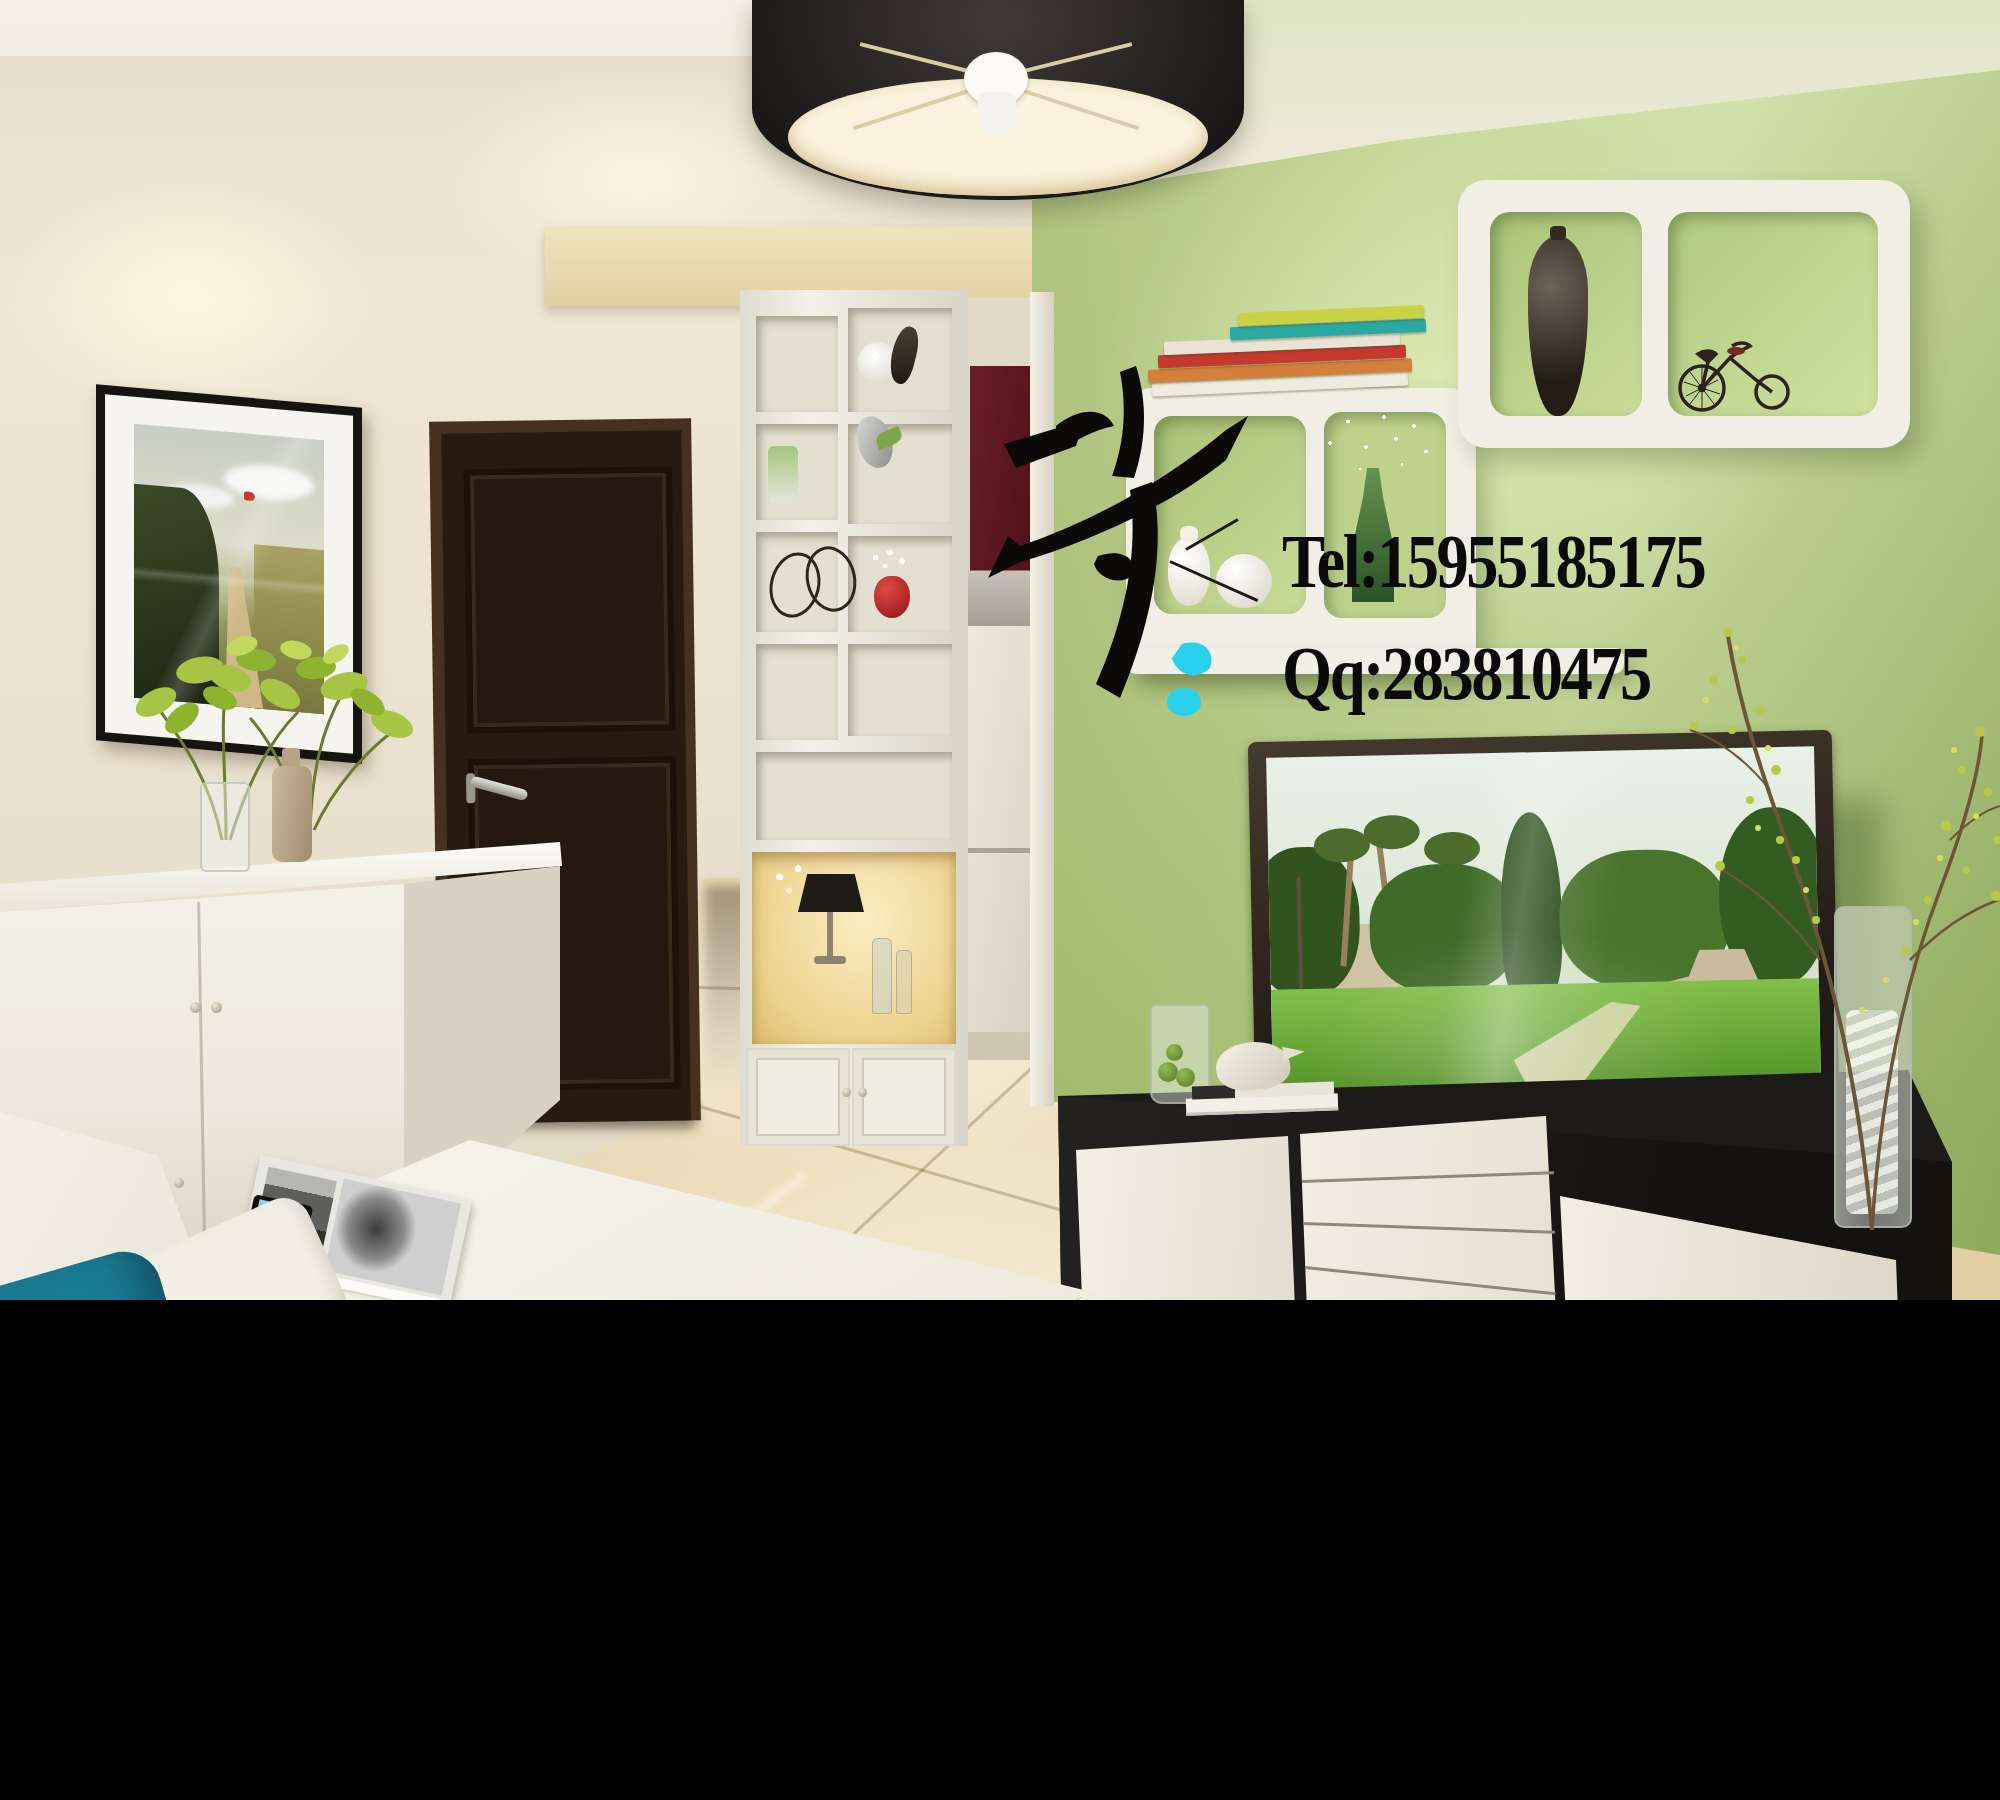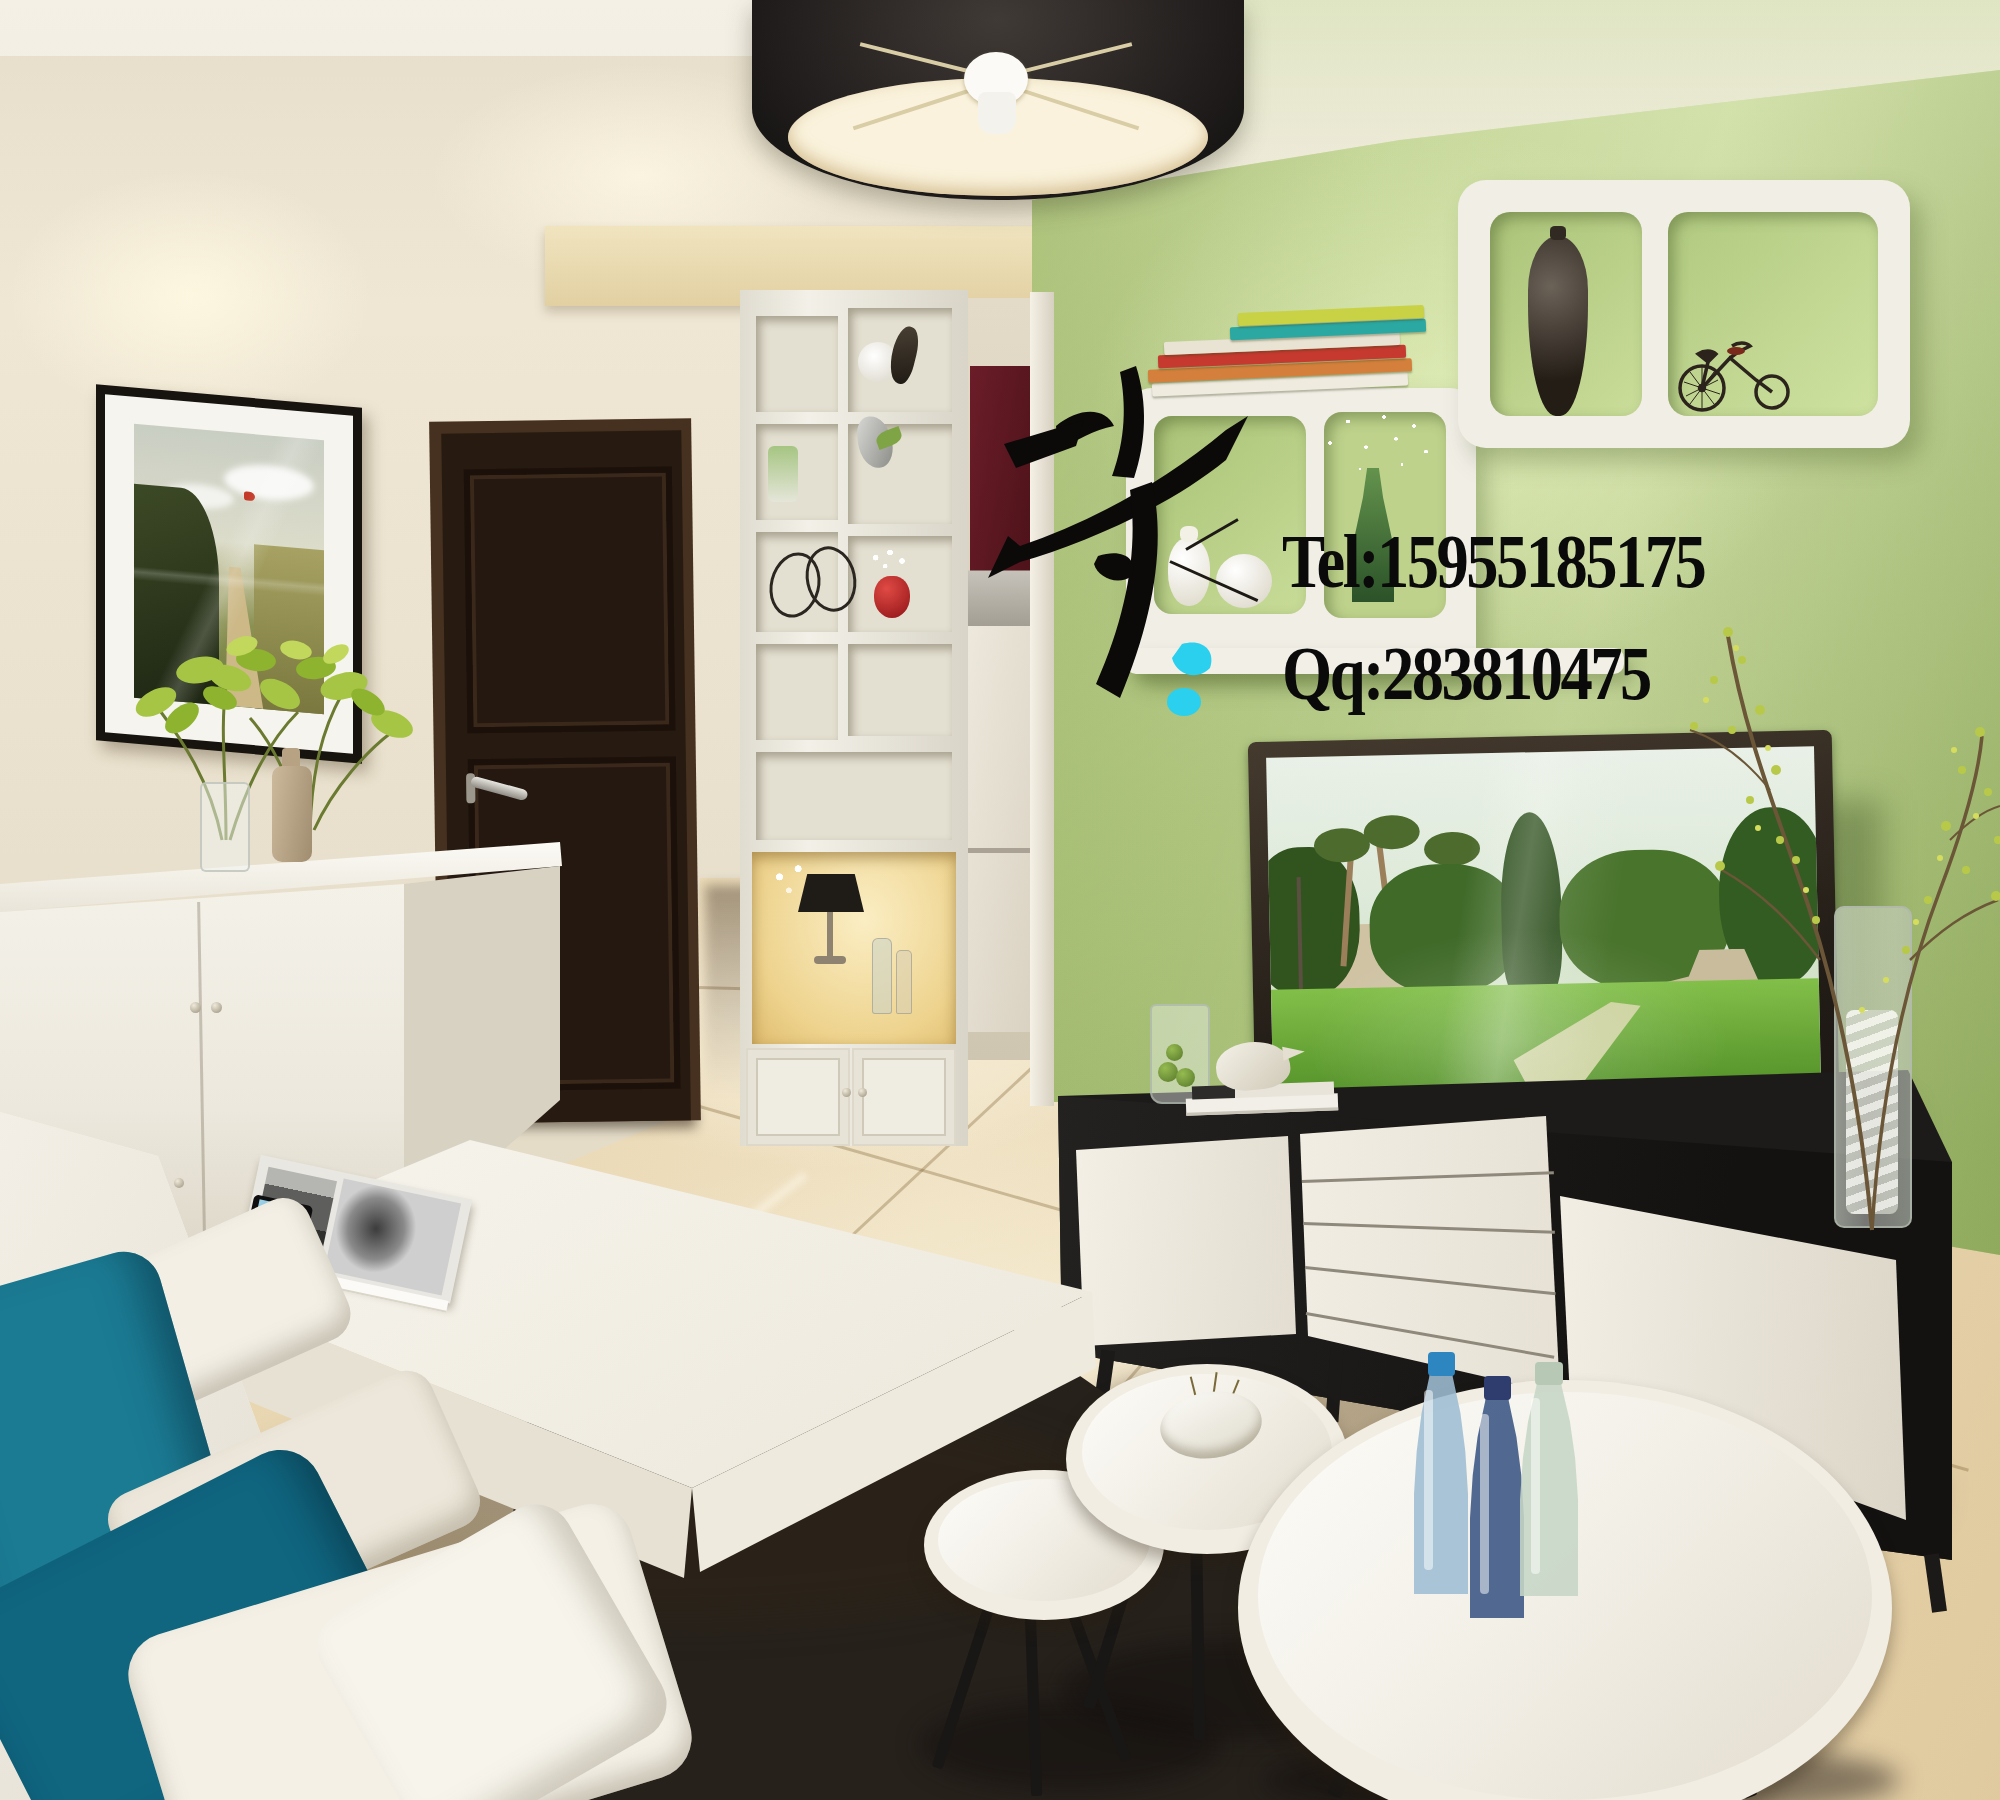--- a/index.html
+++ b/index.html
@@ -1,16 +1,16 @@
 <!DOCTYPE html>
 <html><head>
 <meta charset="utf-8">
 <style>
   html,body{margin:0;padding:0;background:#000;}
-  #scene{position:relative;width:2000px;height:1800px;overflow:hidden;
+  #scene{position:relative;width:2000px;height:1300px;overflow:hidden;
          background:#efe7d4;font-family:"Liberation Sans",sans-serif;}
   .a{position:absolute;}
 
   
   .ceiling{left:0;top:0;width:2000px;height:340px;
     background:linear-gradient(180deg,#f5f0e6 0%,#efe9da 70%,#ebe3d0 100%);}
   .ceil-green-tint{left:1050px;top:0;width:950px;height:200px;
     background:linear-gradient(180deg,rgba(205,220,165,.55),rgba(205,220,165,0));}
   .left-wall{left:0;top:56px;width:1070px;height:1260px;background:#efe7d4;
     background-image:radial-gradient(ellipse 260px 180px at 190px 240px,rgba(255,248,225,.9),rgba(255,248,225,0) 70%),

